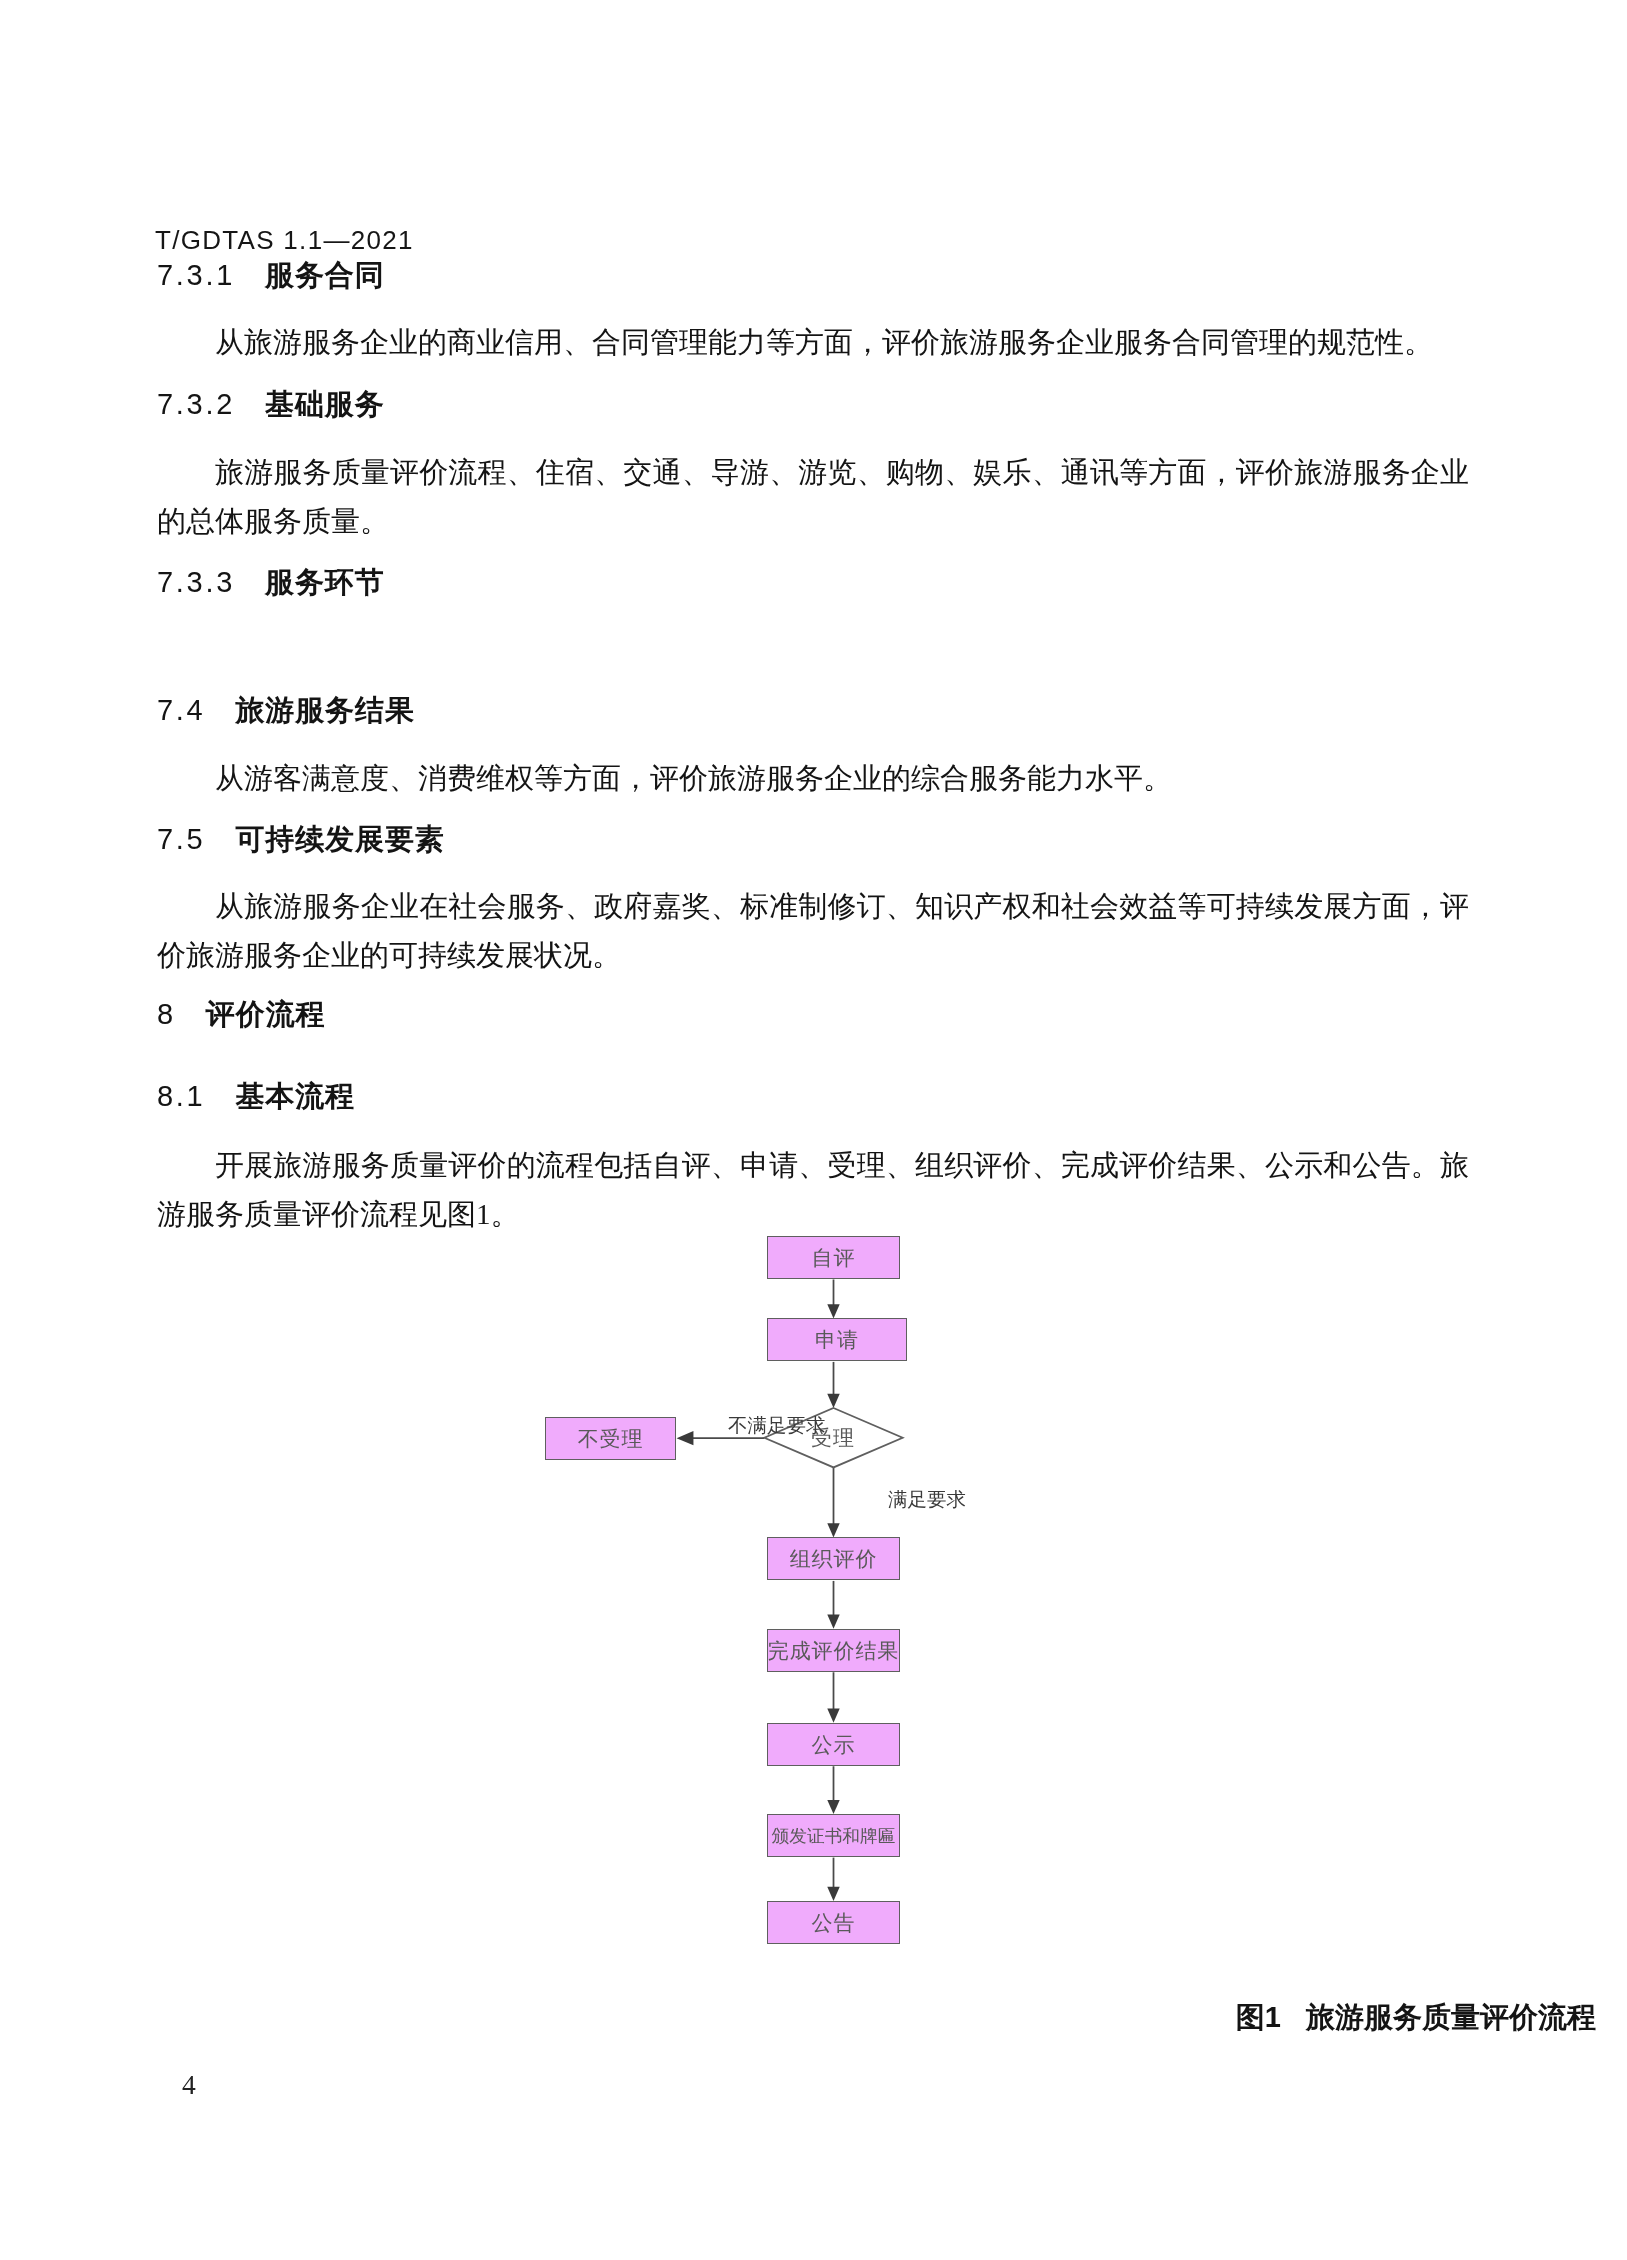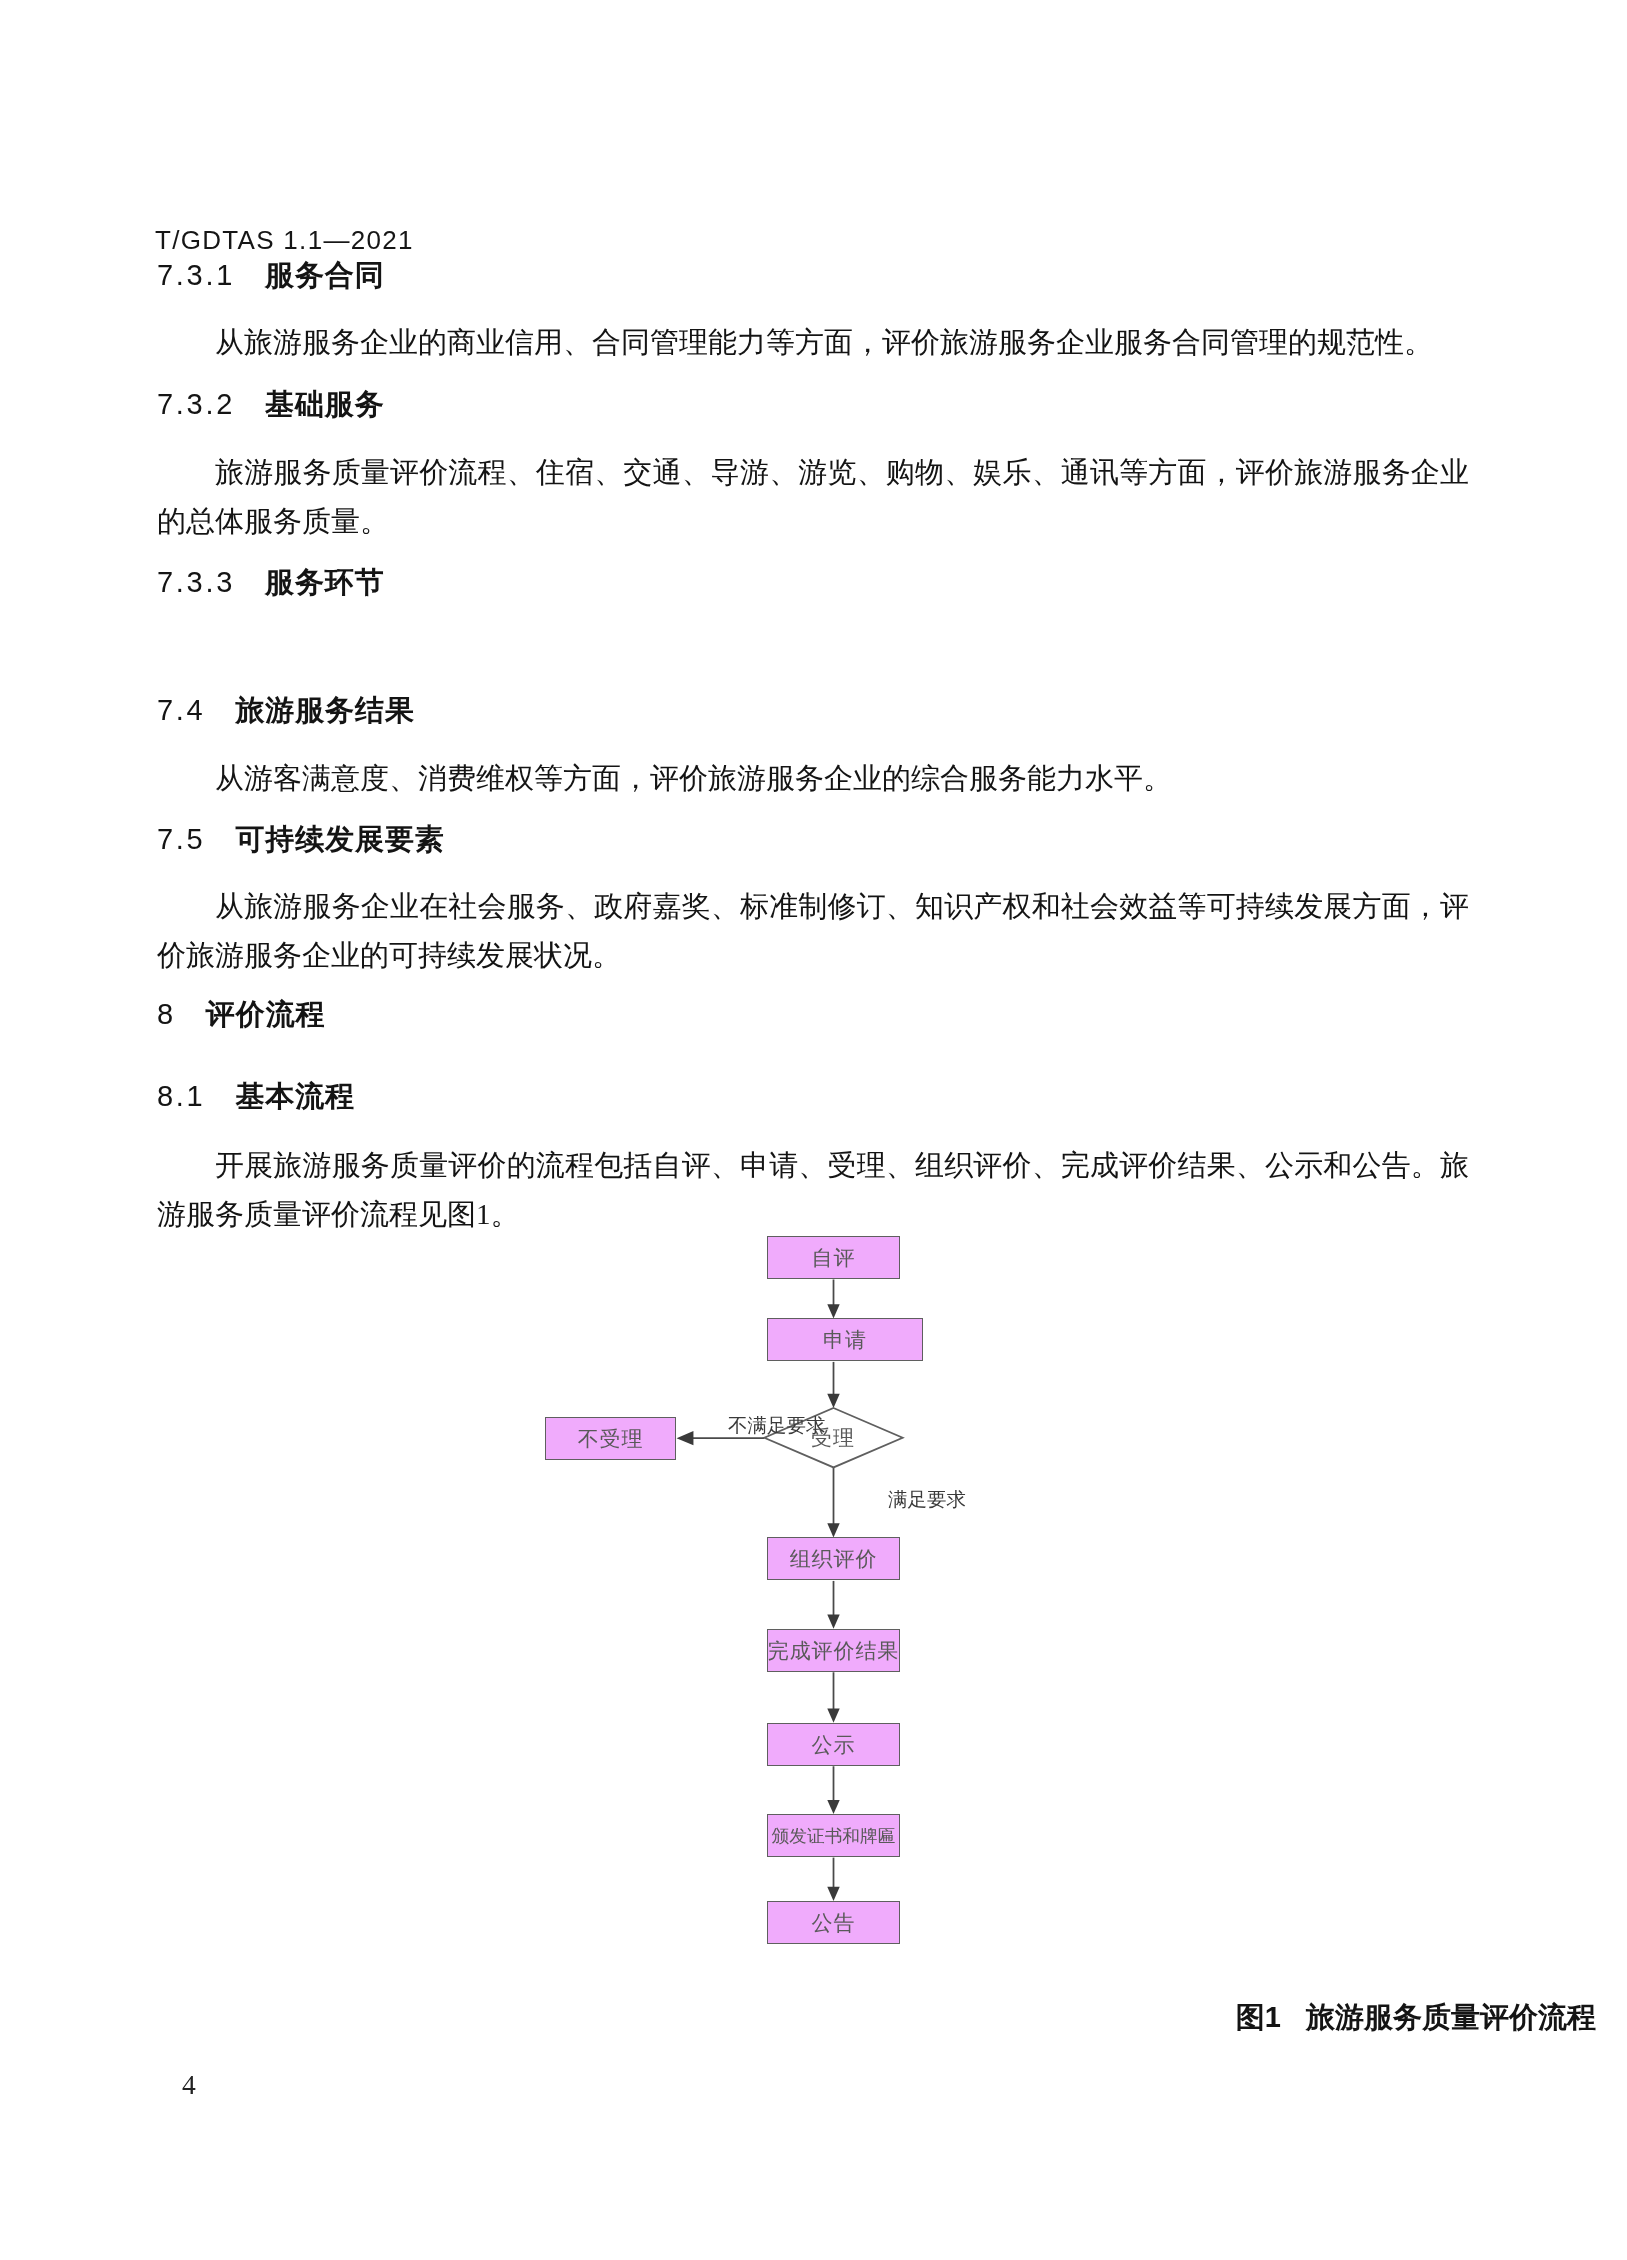--- a/index.html
+++ b/index.html
@@ -127,21 +127,21 @@
       <polygon points="933,1927 947,1927 940,1943"></polygon>
       <polygon points="933,2030 947,2030 940,2046"></polygon>
       <polygon points="933,2128 947,2128 940,2144"></polygon>
       <polygon points="763,1622 782,1614 782,1630"></polygon>
     </g>
     <polygon points="940,1588 1018,1621.5 940,1655 862,1621.5" fill="#ffffff" stroke="#5f5f5f" stroke-width="2"></polygon>
   </svg>
 
   <div class="abs flow-box" style="left:767px;top:1236px;width:133px;height:43px">自评</div>
 
-  <div class="abs flow-box" style="left:767px;top:1318px;width:156px;height:43px">申请</div>
+  <div class="abs flow-box" style="left:767px;top:1318px;width:140px;height:43px">申请</div>
 
   <div class="abs diamond-label" style="left:780px;top:1417px;width:106px;height:42px">受理</div>
 
   <div class="abs flow-box" style="left:545px;top:1417px;width:131px;height:43px">不受理</div>
 
   <div class="abs edge-label" style="left:684px;top:1412px">不满足要求</div>
 
   <div class="abs edge-label" style="left:844px;top:1486px">满足要求</div>
 
   <div class="abs flow-box" style="left:767px;top:1537px;width:133px;height:43px">组织评价</div>

